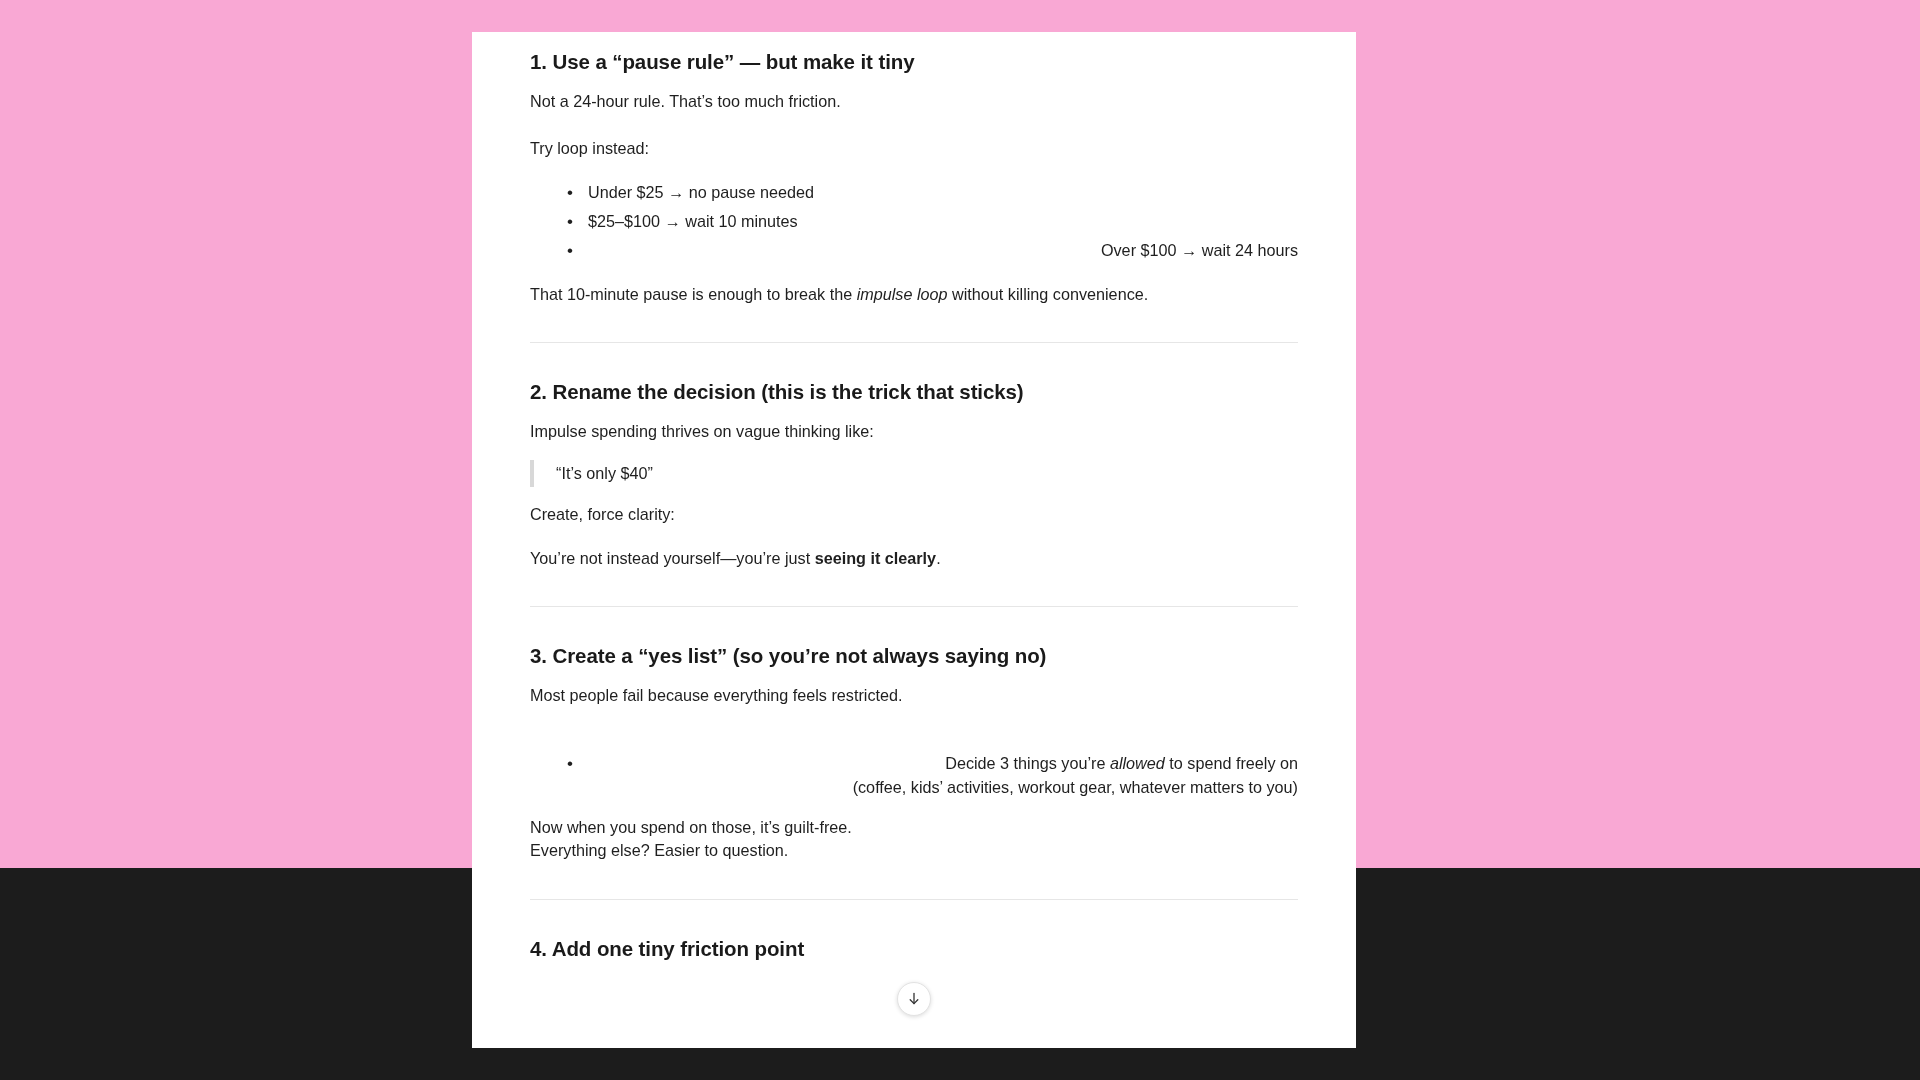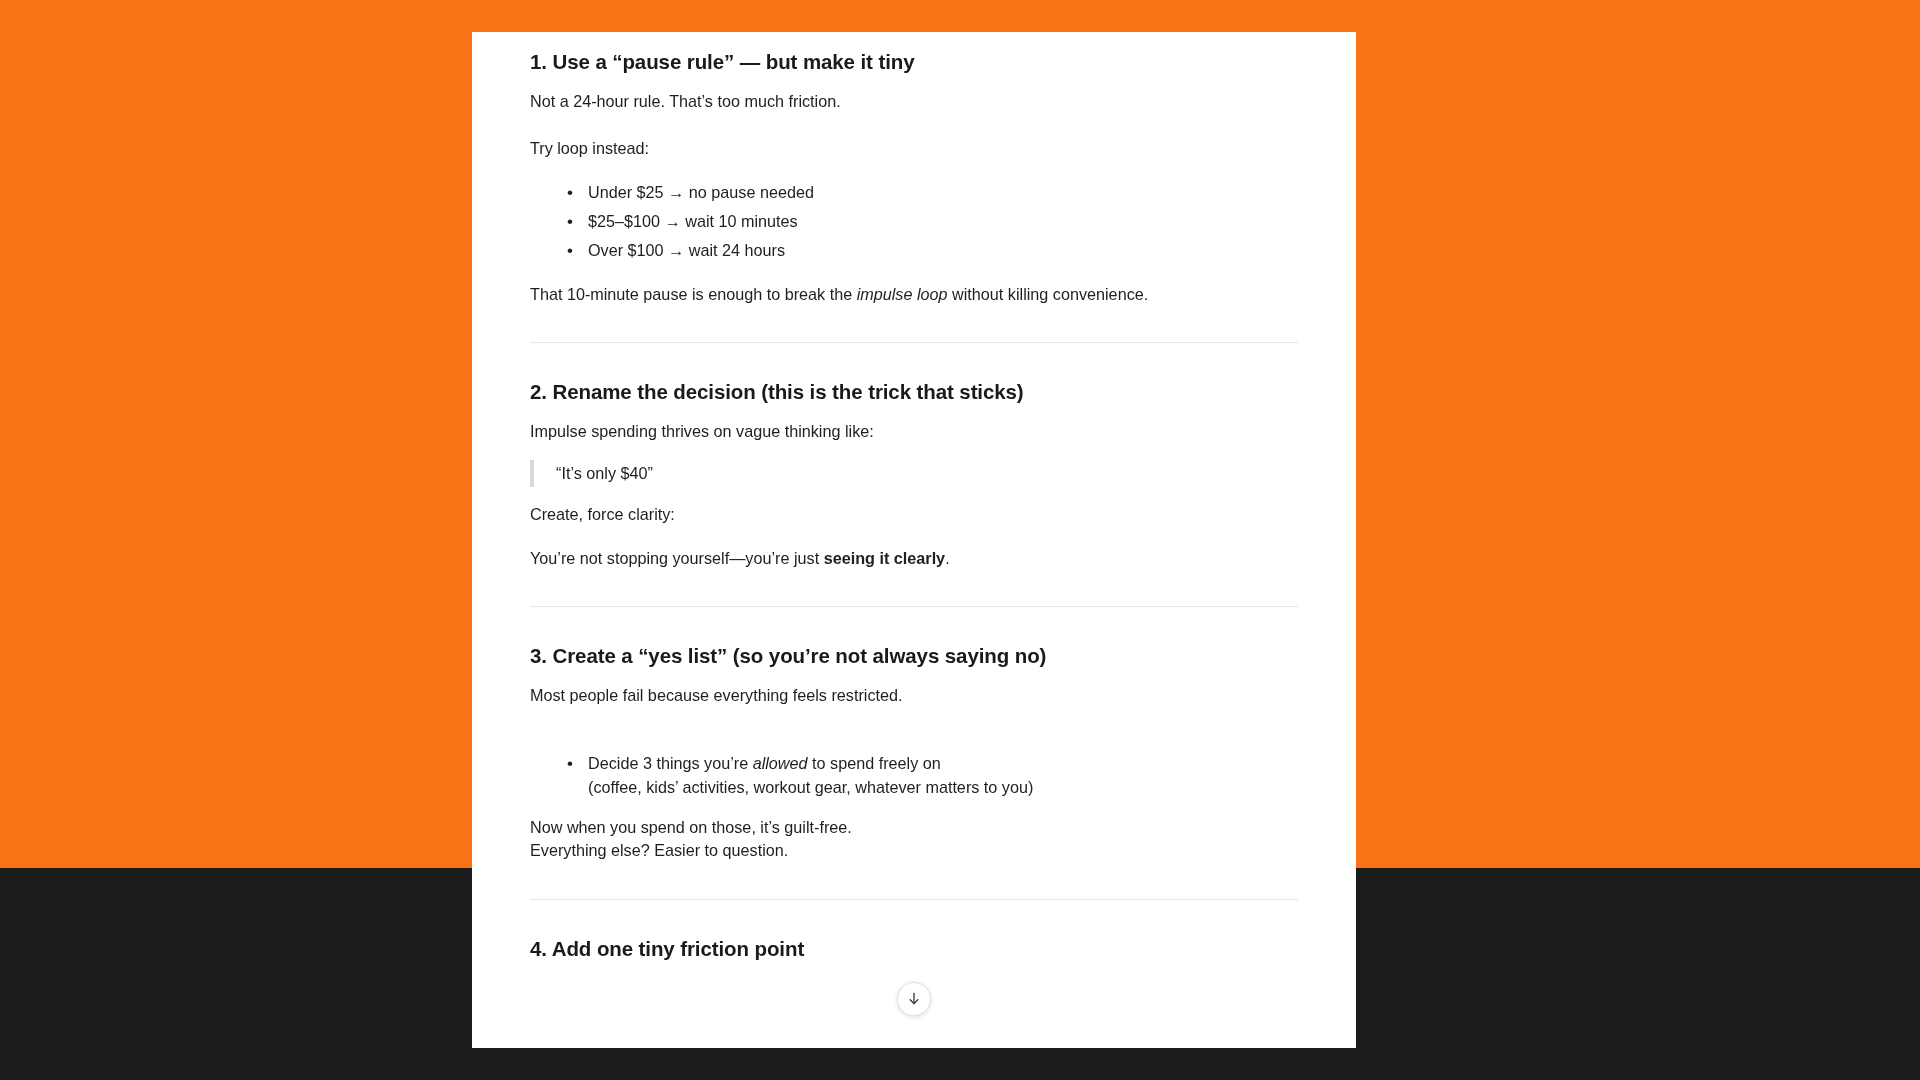--- a/index.html
+++ b/index.html
@@ -9,21 +9,21 @@
     height: 1080px;
     background: #1c1c1c;
     overflow: hidden;
     font-family: "Liberation Sans", sans-serif;
   }
 
   #app {
     position: relative;
     width: 1920px;
     height: 868px;
-    background: #f97316;
+    background: #f9a8d4;
   }
 
   
   .doc-panel {
     position: absolute;
     left: 472px;
     top: 32px;
     width: 884px;
     height: 1016px;
     background: #ffffff;
@@ -67,21 +67,21 @@
     padding: 0 0 0 58px;
     list-style: none;
   }
   ul.bullets li {
     font-size: 16.2px;
     line-height: 1.48;
     color: #1f1f1f;
     position: relative;
     margin: 0 0 5px 0;
   }
-  ul.bullets li:last-child { margin-bottom: 0; }
+  ul.bullets li:last-child { margin-bottom: 0; text-align: right; }
   ul.bullets li::before {
     content: "\2022";
     position: absolute;
     left: -21px;
     top: -1px;
     font-size: 17px;
     color: #1f1f1f;
   }
 
   .li-sub {
@@ -172,21 +172,21 @@
         <div class="gap-16"></div>
         <p class="body-text">Impulse spending thrives on vague thinking like:</p>
         <div class="gap-16"></div>
         <blockquote class="quote">“It’s only $40”</blockquote>
         <div class="gap-16"></div>
         <p class="body-text">Create, force clarity:</p>
         <div class="gap-8"></div>
         <ul class="bullets">
         </ul>
         <div class="gap-12"></div>
-        <p class="body-text"><span>You’re not stopping yourself—you’re just </span><strong>seeing it clearly</strong><span>.</span></p>
+        <p class="body-text"><span>You’re not instead yourself—you’re just </span><strong>seeing it clearly</strong><span>.</span></p>
       </div>
 
       <div class="gap-24"></div>
       <div class="gap-12"></div>
       <hr class="divider">
       <div class="gap-24"></div>
       <div class="gap-12"></div>
 
       <div class="sec-3">
         <h2 class="section-title">3. Create a “yes list” (so you’re not always saying no)</h2>

